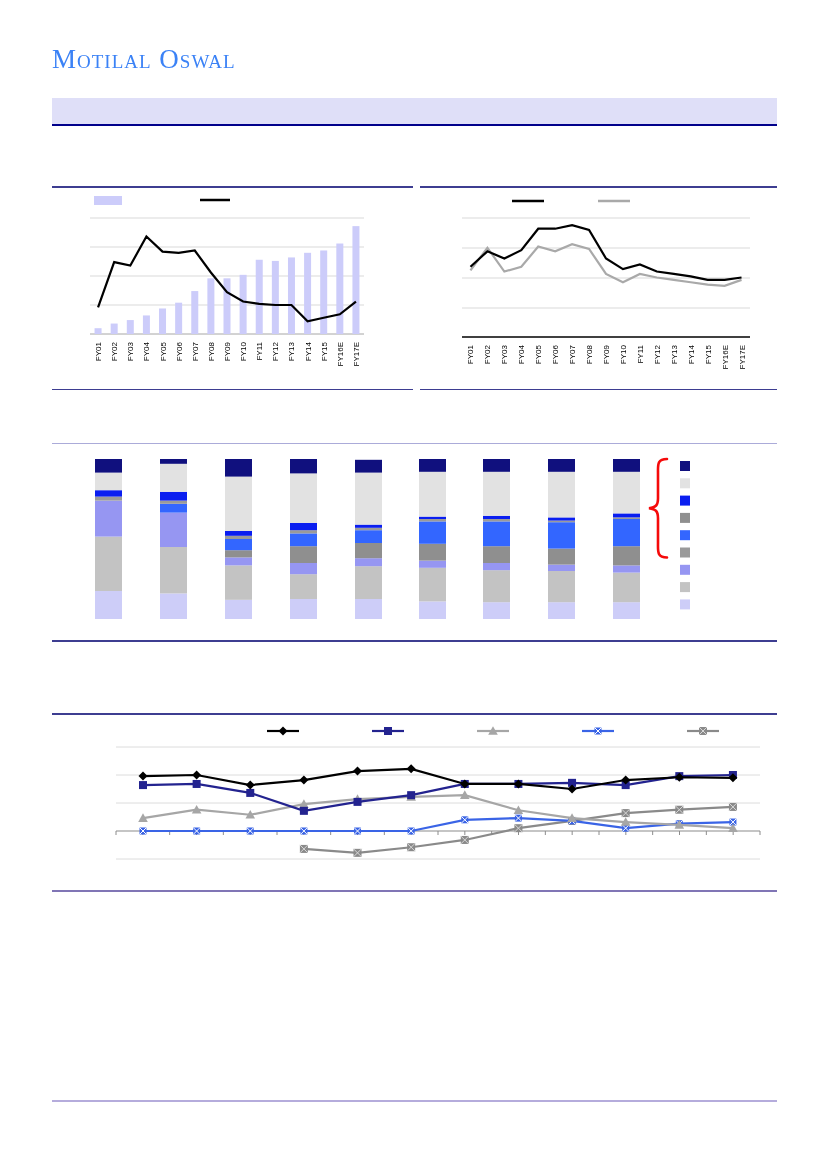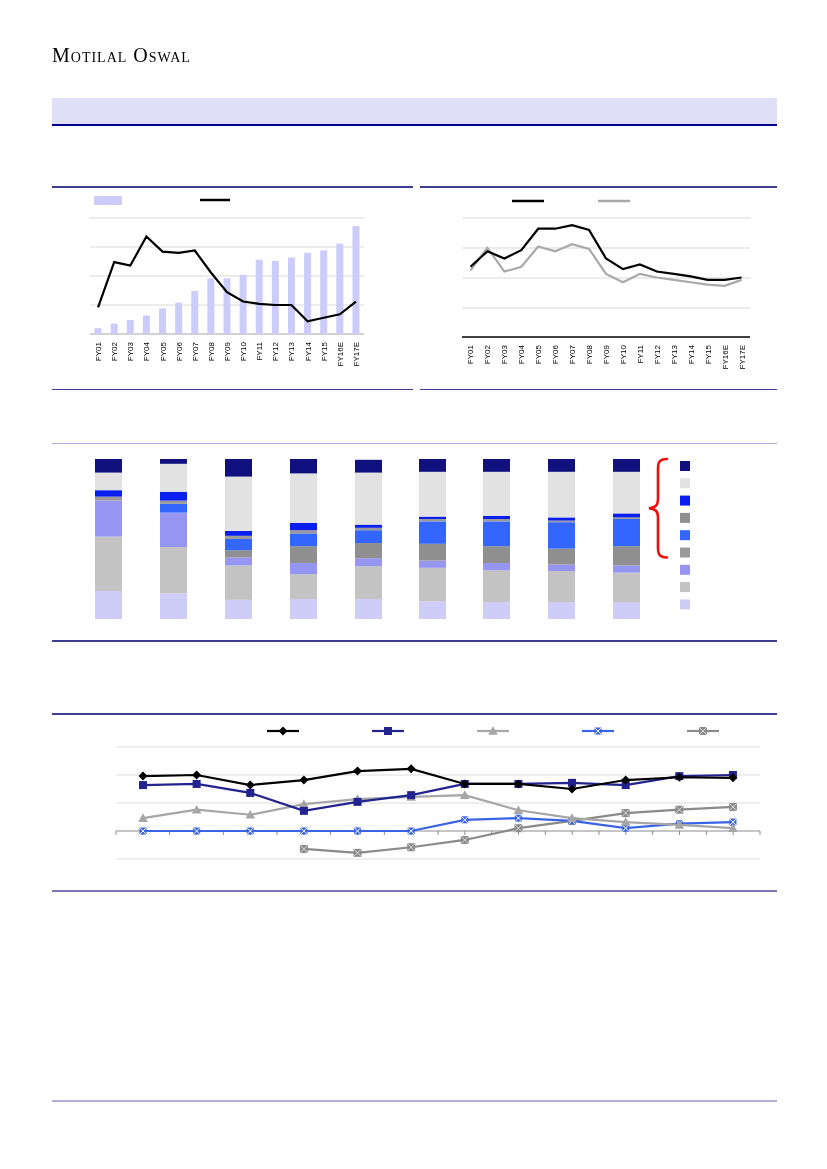--- a/index.html
+++ b/index.html
@@ -1,19 +1,19 @@
 <!DOCTYPE html>
 <html><head>
 <meta charset="utf-8">
 <style>
   html,body{margin:0;padding:0;background:#ffffff;}
   .page{position:relative;width:827px;height:1169px;background:#ffffff;overflow:hidden;
         font-family:"Liberation Sans",sans-serif;}
   .brand{position:absolute;left:52px;top:44px;font-family:"Liberation Serif",serif;
-         font-variant:small-caps;font-size:20px;letter-spacing:1px;color:#000000;}
+         font-variant:small-caps;font-size:27px;letter-spacing:1px;color:#3b82f6;}
   .banner{position:absolute;left:52px;top:98px;width:725px;height:26px;background:#DFDFF8;
           border-bottom:2px solid #00008B;}
   .chart-box{position:absolute;top:186px;height:201px;border-top:2px solid #3D3D91;
              border-bottom:1px solid #3D3D91;}
   .chart-box.left{left:52px;width:361px;}
   .chart-box.right{left:420px;width:357px;}
   .section-stacked{position:absolute;left:52px;top:443px;width:725px;height:196px;
              border-top:1px solid #ABABD9;border-bottom:2px solid #3D3D91;}
   .section-bottom{position:absolute;left:52px;top:713px;width:725px;height:175px;
              border-top:2px solid #3D3D91;border-bottom:2px solid #8075B5;}

